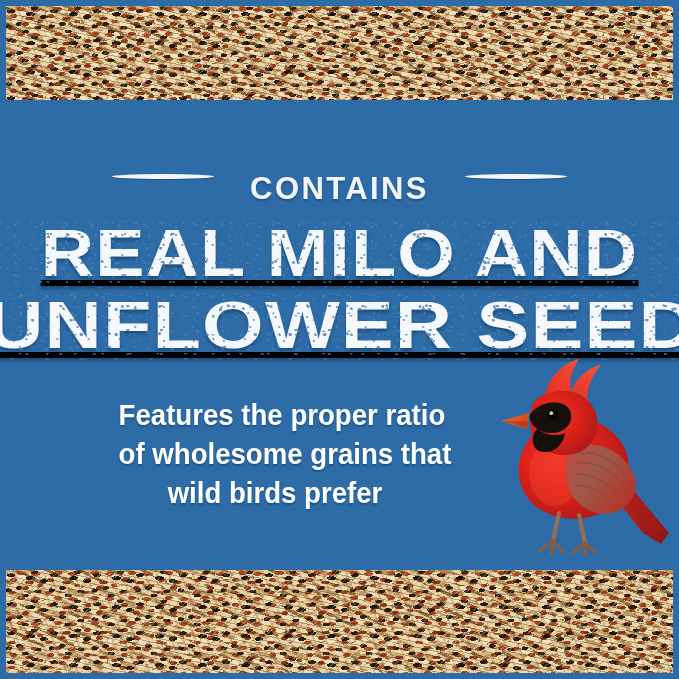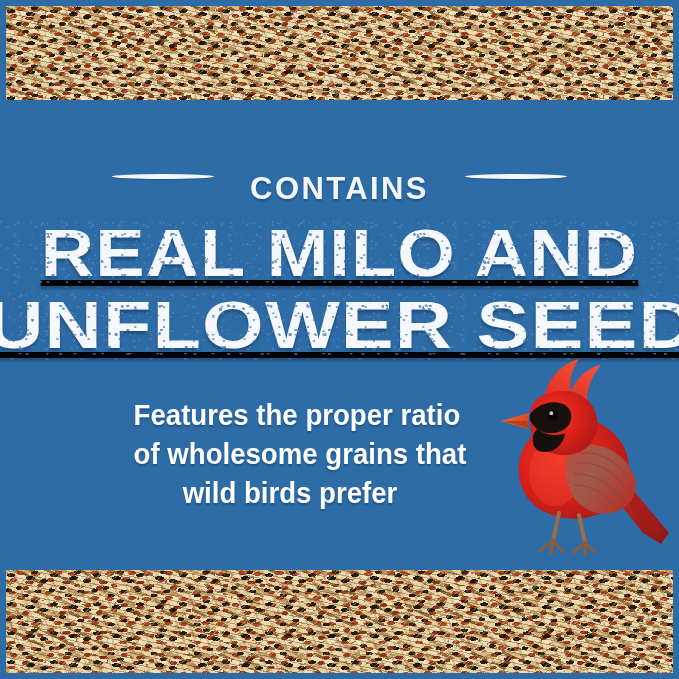--- a/index.html
+++ b/index.html
@@ -174,21 +174,21 @@
       radial-gradient(circle 1.3px at 68% 12%, #3d72a5 99%, transparent 100%);
     background-size: 26px 22px, 31px 27px, 23px 19px, 29px 25px, 27px 23px, 33px 28px,
                      21px 18px, 30px 26px, 25px 21px, 28px 24px, 24px 20px, 32px 27px;
     opacity: .72;
   }
 
   
   .bodycopy {
     position: absolute;
     top: 295px;
-    left: 120px;
+    left: 105px;
     width: 340px;
     text-align: center;
   }
   .bodycopy-line {
     display: block;
     font-size: 30px;
     font-weight: bold;
     color: #fdfefe;
     line-height: 1.30;
     white-space: nowrap;

